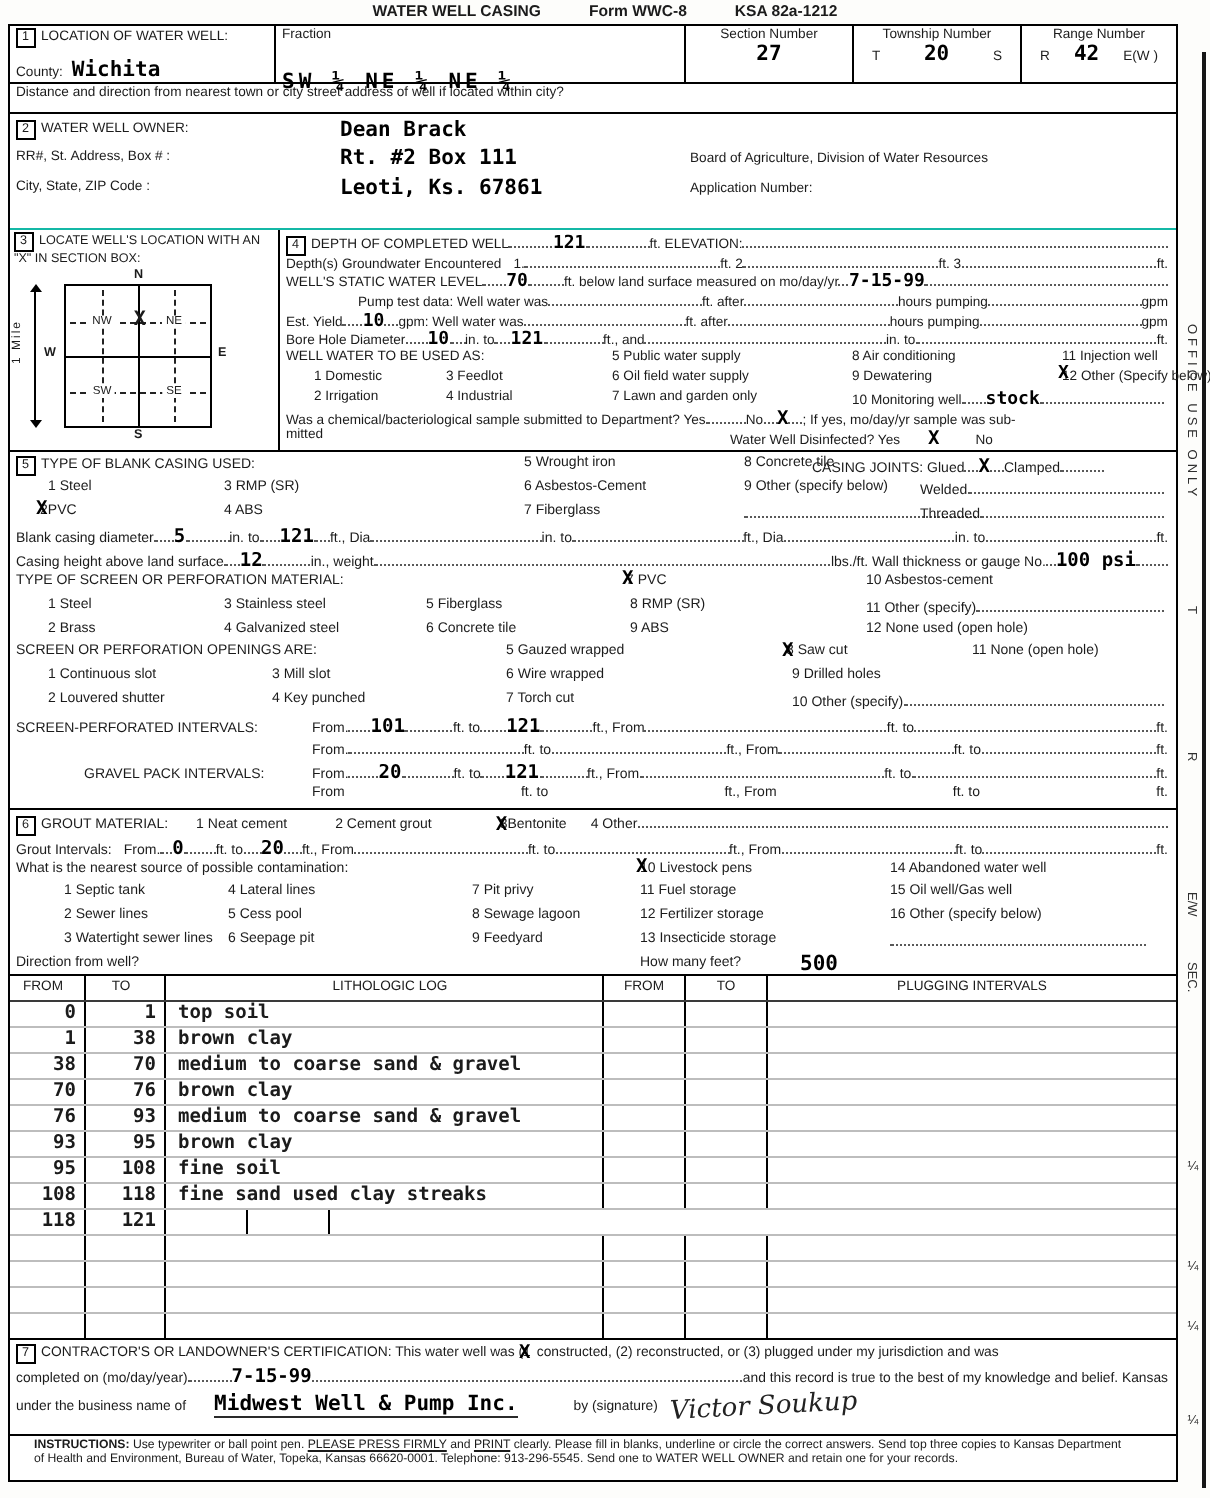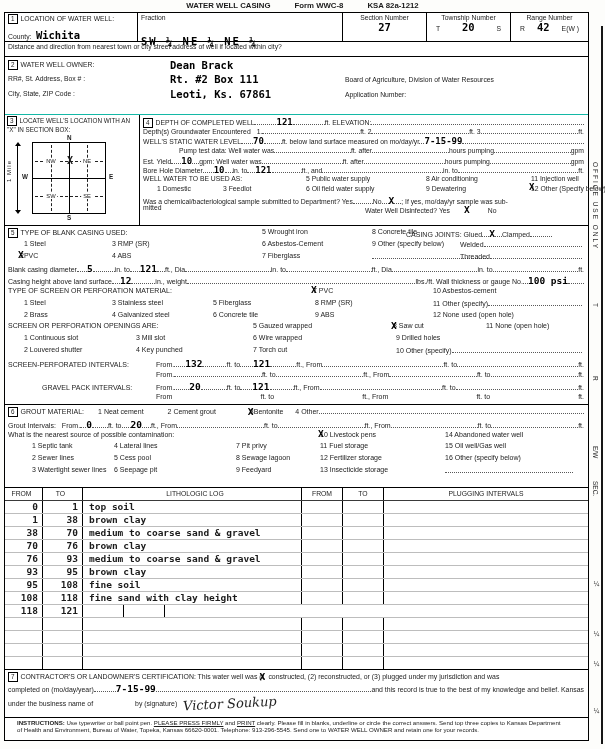--- a/index.html
+++ b/index.html
@@ -239,20 +239,31 @@
         <span class="ab" style="left:283px">8  Air conditioning</span>
         <span class="ab" style="left:388px">11  Injection well</span>
       </div>
       <div class="ln">
         <span class="ab" style="left:14px">1  Domestic</span>
         <span class="ab" style="left:80px">3  Feedlot</span>
         <span class="ab" style="left:163px">6  Oil field water supply</span>
         <span class="ab" style="left:283px">9  Dewatering</span>
         <span class="ab xw" style="left:388px"><span class="xx">X</span><span>12  Other (Specify below)</span></span>
       </div>
+      <div class="ln">
+        <span class="ab" style="left:14px">2  Irrigation</span>
+        <span class="ab" style="left:80px">4  Industrial</span>
+        <span class="ab" style="left:163px">7  Lawn and garden only</span>
+        <span class="ab fl" style="left:283px;right:2px">
+          <span class="p">10  Monitoring well</span>
+            <span class="ld" style="width:12px"></span>
+          <span class="t">stock</span>
+            <span class="ld fx"></span>
+        </span>
+      </div>
       <div class="ln fl">
         <span class="p">Was a chemical/bacteriological sample submitted to Department? Yes</span>
           <span class="ld" style="width:20px"></span>
         <span class="p">No</span>
           <span class="ld" style="width:7px"></span>
         <span class="tx">X</span>
           <span class="ld" style="width:7px"></span>
         <span class="p">; If yes, mo/day/yr sample was sub-</span>
       </div>
       <div class="ln">
@@ -374,21 +385,21 @@
       <span class="ab" style="left:245px">7  Torch cut</span>
       <span class="ab fl" style="left:388px;right:2px">
           <span class="p">10  Other (specify)</span>
           <span class="ld fx"></span>
         </span>
     </div>
     <div class="ln fl">
       <span class="sp" style="width:148px">SCREEN-PERFORATED INTERVALS:</span>
       <span class="p">From.</span>
         <span class="ld" style="width:11px"></span>
-      <span class="t">132</span>
+      <span class="t">101</span>
         <span class="ld" style="width:24px"></span>
       <span class="p">ft. to</span>
         <span class="ld" style="width:13px"></span>
       <span class="t">121</span>
         <span class="ld" style="width:26px"></span>
       <span class="p">ft., From</span>
         <span class="ld fx"></span>
       <span class="p">ft. to</span>
         <span class="ld fx"></span>
       <span class="p">ft.</span>
@@ -489,20 +500,25 @@
       <span class="ab" style="left:312px">12  Fertilizer storage</span>
       <span class="ab" style="left:437px">16  Other (specify below)</span>
     </div>
     <div class="ln">
       <span class="ab" style="left:24px">3  Watertight sewer lines</span>
       <span class="ab" style="left:106px">6  Seepage pit</span>
       <span class="ab" style="left:228px">9  Feedyard</span>
       <span class="ab" style="left:312px">13  Insecticide storage</span>
       <span class="ab ld" style="left:437px;width:128px"></span>
     </div>
+    <div class="ln">
+      <span class="ab" style="left:0">Direction from well?</span>
+      <span class="ab" style="left:312px">How many feet?</span>
+      <span class="ab t tb" style="left:392px;top:-2px">500</span>
+    </div>
   </div>
 
   <div id="logtable">
     <div class="lt-h">
       <div class="cw1">FROM</div>
       <div class="cw2">TO</div>
       <div class="cw3">LITHOLOGIC LOG</div>
       <div class="cw4">FROM</div>
       <div class="cw5">TO</div>
       <div class="cw6">PLUGGING INTERVALS</div>
@@ -559,21 +575,21 @@
         <div class="cw1">95</div>
         <div class="cw2">108</div>
         <div class="cw3">fine soil</div>
         <div class="cw4"></div>
         <div class="cw5"></div>
         <div class="cw6"></div>
       </div>
     <div class="lt-r">
         <div class="cw1">108</div>
         <div class="cw2">118</div>
-        <div class="cw3">fine sand with clay height</div>
+        <div class="cw3">fine sand used clay streaks</div>
         <div class="cw4"></div>
         <div class="cw5"></div>
         <div class="cw6"></div>
       </div>
     <div class="lt-r">
         <div class="cw1">118</div>
         <div class="cw2">121</div>
         <div class="cw4"></div>
         <div class="cw5"></div>
         <div class="cw6"></div>
@@ -622,20 +638,21 @@
     <div class="ln fl">
       <span class="p">completed on (mo/day/year)</span>
         <span class="ld" style="width:22px"></span>
       <span class="t">7-15-99</span>
         <span class="ld fx"></span>
       <span class="p">and this record is true to the best of my knowledge and belief. Kansas</span>
     </div>
     <div class="ln fl">
       <span class="p">under the business name of</span>
         <span class="sp" style="width:14px"></span>
+      <span class="t tb und">Midwest Well &amp; Pump Inc.</span>
         <span class="sp" style="width:28px"></span>
       <span class="p">by (signature)</span>
         <span class="sp" style="width:6px"></span>
       <span id="sig">Victor Soukup</span>
     </div>
   </div>
 
   <div id="instr">
     <div><span style="font-weight:bold">INSTRUCTIONS:</span> <span>Use typewriter or ball point pen.</span> <span class="u">PLEASE PRESS FIRMLY</span> <span>and</span> <span class="u">PRINT</span> <span>clearly. Please fill in blanks, underline or circle the correct answers. Send top three copies to Kansas Department</span></div>
     <div>of Health and Environment, Bureau of Water, Topeka, Kansas 66620-0001. Telephone: 913-296-5545. Send one to WATER WELL OWNER and retain one for your records.</div>

